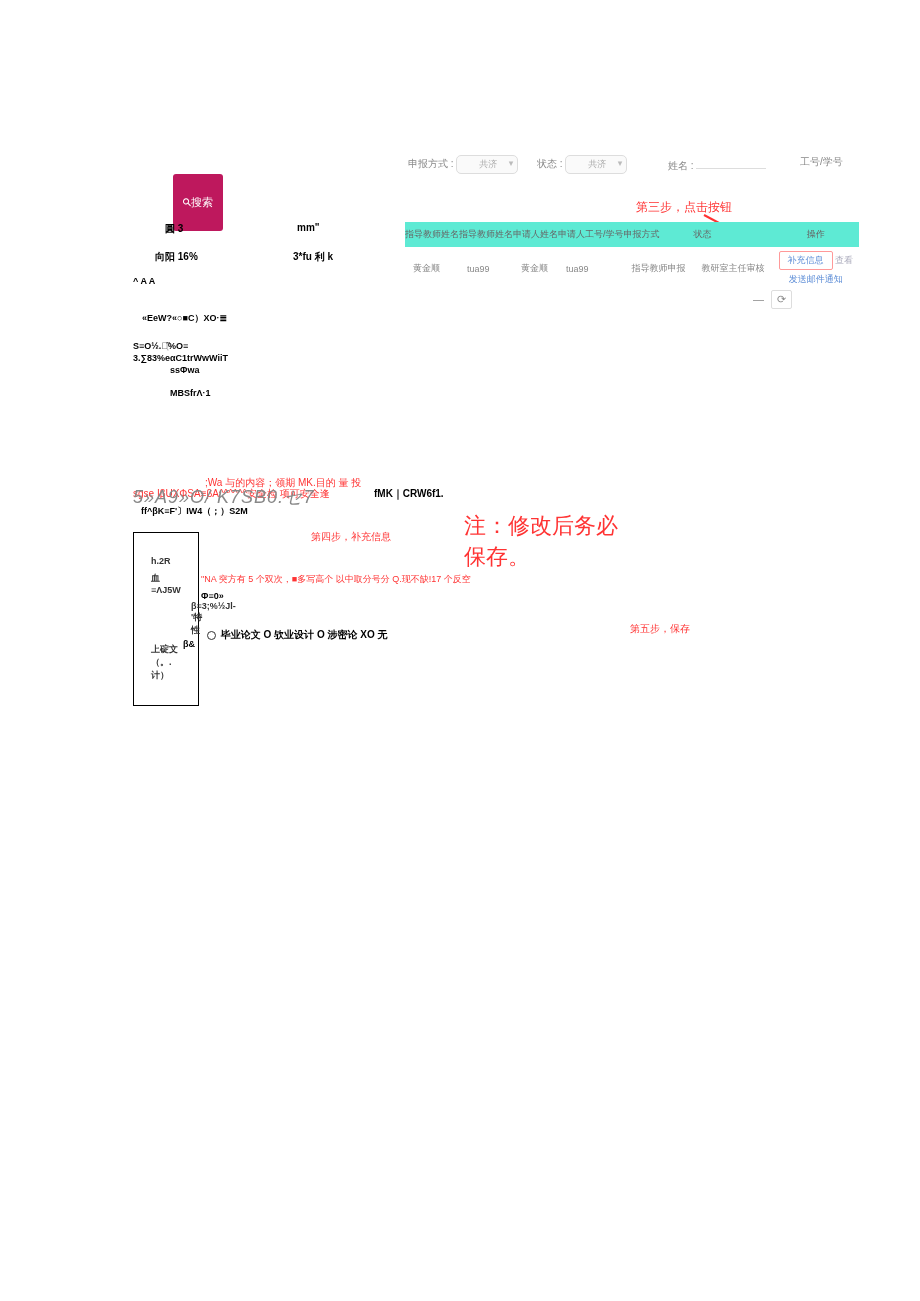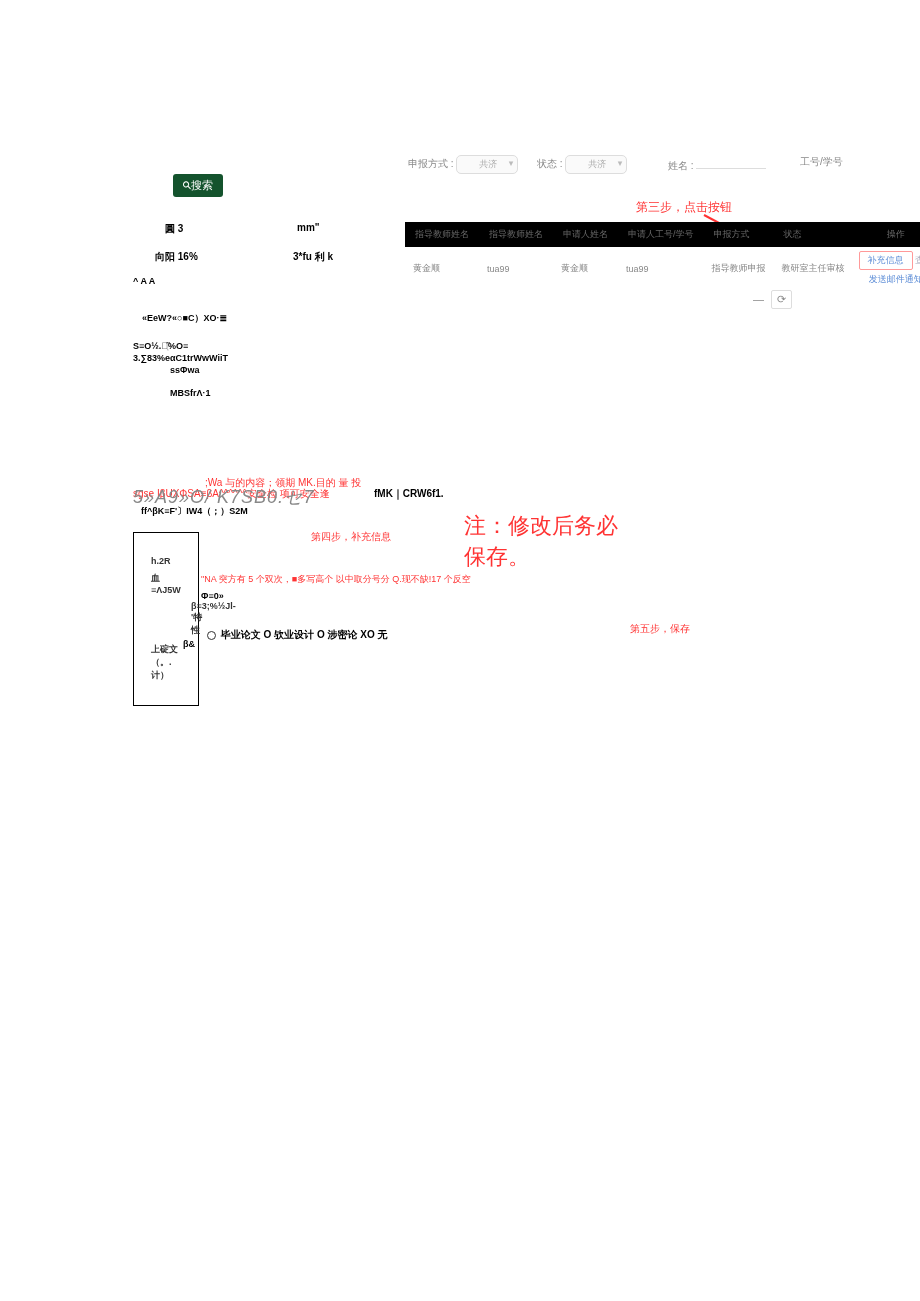--- a/index.html
+++ b/index.html
@@ -35,23 +35,23 @@
     }
     .filter-input {
       display: inline-block;
       border-bottom: 1px solid #ddd;
       min-width: 70px;
       height: 14px;
     }
     
     
     .search-btn {
-      background: #14532d;
+      background: #be185d;
       color: #fff;
-      padding: 4px 10px;
+      padding: 21px 10px;
       border-radius: 3px;
       font-size: 11px;
       border: none;
       cursor: pointer;
     }
     .search-btn::before { content: '⚲ '; display:inline-block; transform: rotate(-45deg);}
     
     
     .frag { color: #000; font-size: 10px; font-weight: bold; }
     .frag.small { font-size: 9px; }
@@ -71,24 +71,24 @@
       border-top: 4px solid transparent;
       border-bottom: 4px solid transparent;
     }
     
     
     .data-table {
       border-collapse: collapse;
       font-size: 9px;
     }
     .data-table th {
-      background: #000000;
+      background: #5eead4;
       color: #666;
       font-weight: normal;
-      padding: 6px 10px;
+      padding: 6px 0;
       text-align: left;
       white-space: nowrap;
       font-size: 9px;
     }
     .data-table td {
       padding: 8px 8px;
       color: #888;
       white-space: nowrap;
       background: #fff;
       font-size: 9px;

